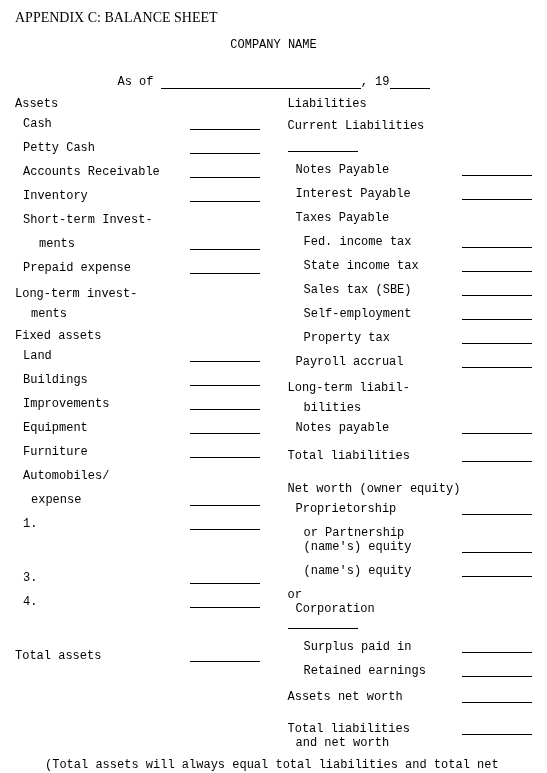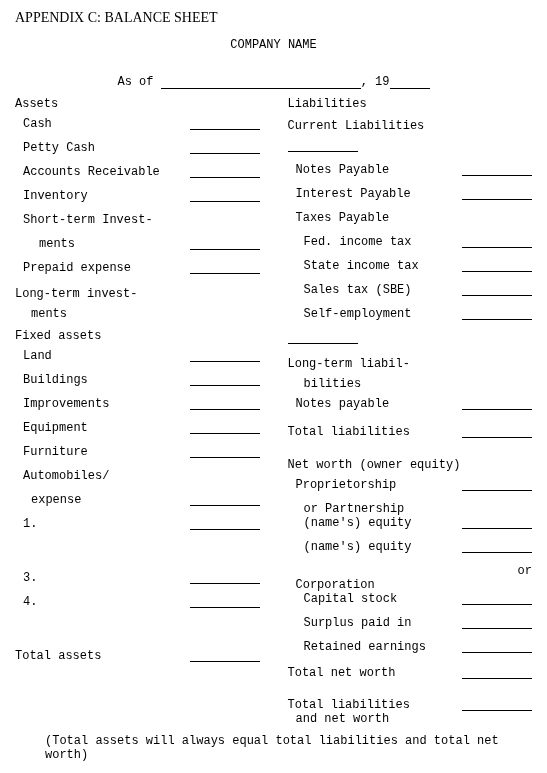--- a/index.html
+++ b/index.html
@@ -135,21 +135,26 @@
         <div class="amt"></div>
       </div>
 <div class="row">
         <div class="lbl i2">Sales tax (SBE)</div>
         <div class="amt"></div>
       </div>
 <div class="row">
         <div class="lbl i2">Self-employment</div>
         <div class="amt"></div>
       </div>
+<div class="row">
+        <div class="lbl i2">Property tax</div>
+        <div class="amt"></div>
+      </div>
 <div class="row" style="margin-top:6px">
+        <div class="lbl i1">Payroll accrual</div>
         <div class="amt"></div>
       </div>
 <div class="sect">Long-term liabil-</div>
 <div class="i2">bilities</div>
 <div class="row" style="margin-top:6px">
         <div class="lbl i1">Notes payable</div>
         <div class="amt"></div>
       </div>
 <div class="row" style="margin-top:10px">
         <div class="lbl">Total liabilities</div>
@@ -162,36 +167,35 @@
       </div>
 <div class="i2">or Partnership</div>
 <div class="row">
         <div class="lbl i2">(name's) equity</div>
         <div class="amt"></div>
       </div>
 <div class="row">
         <div class="lbl i2">(name's) equity</div>
         <div class="amt"></div>
       </div>
-<div style="text-align:right">or</div>
+<div style="text-align:left">or</div>
 <div class="i1">Corporation</div>
 <div class="row">
-        <div class="lbl i2">Capital stock</div>
         <div class="amt"></div>
       </div>
 <div class="row">
         <div class="lbl i2">Surplus paid in</div>
         <div class="amt"></div>
       </div>
 <div class="row" style="">
         <div class="lbl i2">Retained earnings</div>
         <div class="amt"></div>
       </div>
 <div class="row" style="margin-top:8px">
-        <div class="lbl">Total net worth</div>
+        <div class="lbl">Assets net worth</div>
         <div class="amt"></div>
       </div>
 <div class="row" style="margin-top:14px">
         <div class="lbl">
           <div>Total liabilities</div>
           <div class="i1">and net worth</div>
         </div>
         <div class="amt"></div>
       </div>
 </div>

